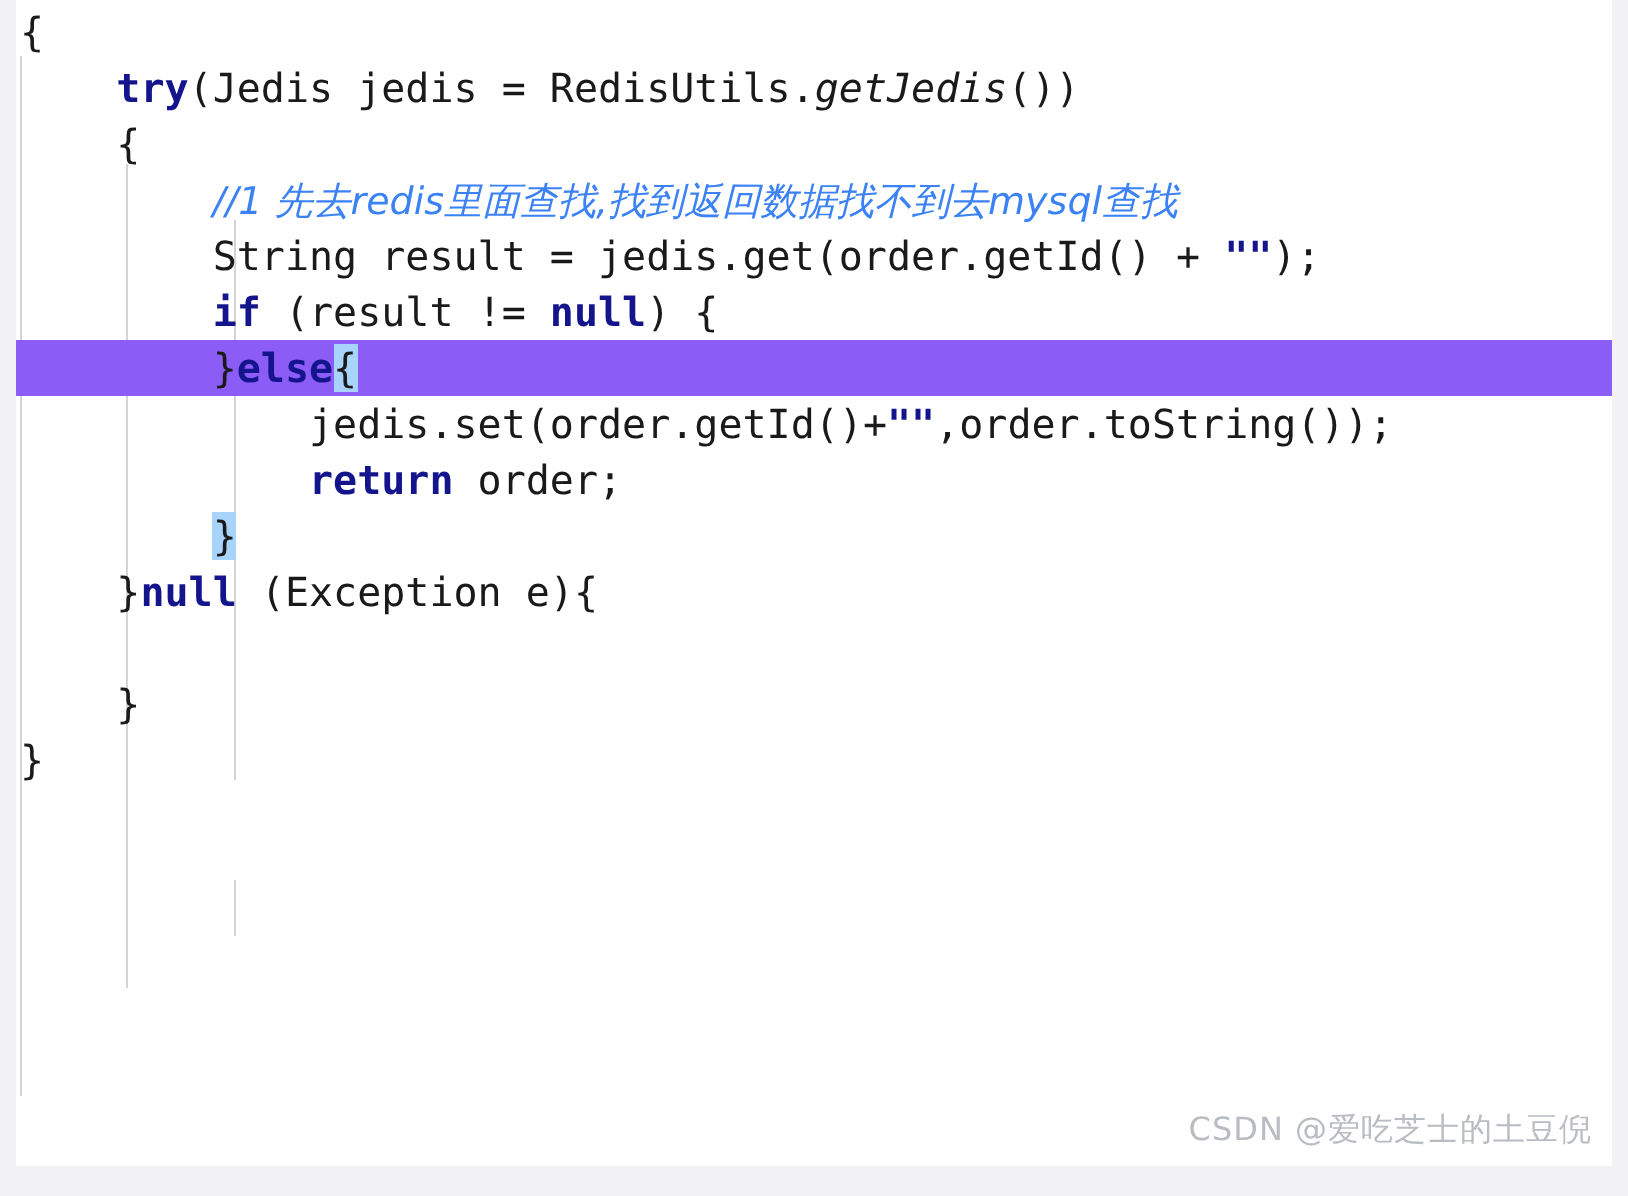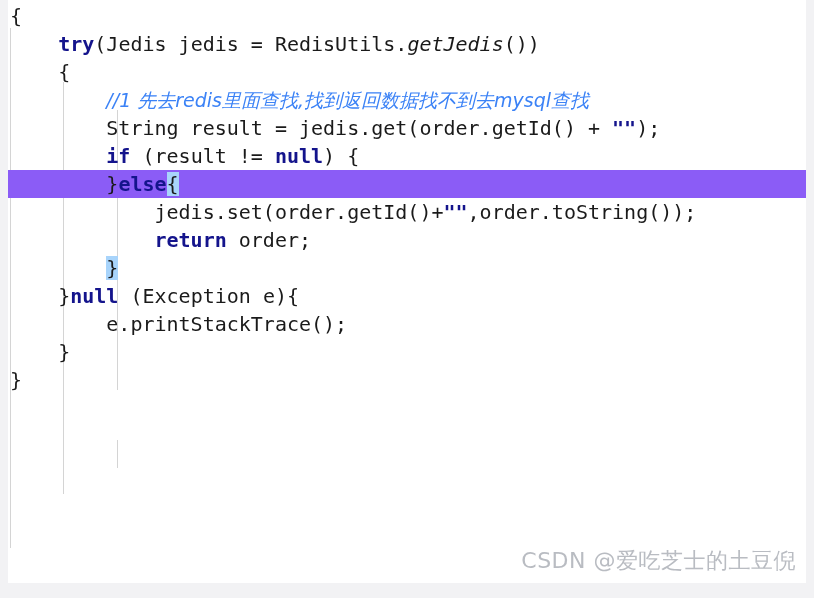--- a/index.html
+++ b/index.html
@@ -71,21 +71,21 @@
   .str     { color: #14148c; font-weight: bold; }
   .brace-sel {
     background: #a8d4fb;
   }
 
   #watermark {
     position: absolute;
     right: 18px;
     bottom: 22px;
     font-family: "DejaVu Sans", "Liberation Sans", sans-serif;
-    font-size: 22px;
+    font-size: 16px;
     color: #b9bcc2;
     letter-spacing: 0.5px;
     white-space: nowrap;
     z-index: 5;
   }
 </style>
 </head>
 <body>
 
 <div id="screen">
@@ -101,21 +101,21 @@
         <div class="line"><span class="plain">    </span><span class="kw">try</span><span class="plain">(Jedis jedis = RedisUtils.</span><span class="stat">getJedis</span><span class="plain">())</span></div>
         <div class="line"><span class="plain">    </span><span class="plain">{</span></div>
         <div class="line"><span class="plain">        </span><span class="comment">//1 先去redis里面查找,找到返回数据找不到去mysql查找</span></div>
         <div class="line"><span class="plain">        </span><span class="plain">String result = jedis.get(order.getId() + </span><span class="str">""</span><span class="plain">);</span></div>
         <div class="line"><span class="plain">        </span><span class="kw">if</span><span class="plain"> (result != </span><span class="kw">null</span><span class="plain">) {</span></div>
         <div class="line hl"><span class="plain">        </span><span class="plain">}</span><span class="kw">else</span><span class="plain brace-sel">{</span></div>
         <div class="line"><span class="plain">            </span><span class="plain">jedis.set(order.getId()+</span><span class="str">""</span><span class="plain">,order.toString());</span></div>
         <div class="line"><span class="plain">            </span><span class="kw">return</span><span class="plain"> order;</span></div>
         <div class="line"><span class="plain">        </span><span class="plain brace-sel">}</span></div>
         <div class="line"><span class="plain">    </span><span class="plain">}</span><span class="kw">null</span><span class="plain"> (Exception e){</span></div>
-        <div class="line"><span class="plain">        </span><span class="plain">e.printStackTrace();</span></div>
+        <div class="line"><span class="plain">        </span></div>
         <div class="line"><span class="plain">    </span><span class="plain">}</span></div>
         <div class="line"><span class="plain">}</span></div>
       </div>
   </div>
 
   <div id="watermark">CSDN @爱吃芝士的土豆倪</div>
 
 </div>
 
 </body></html>

